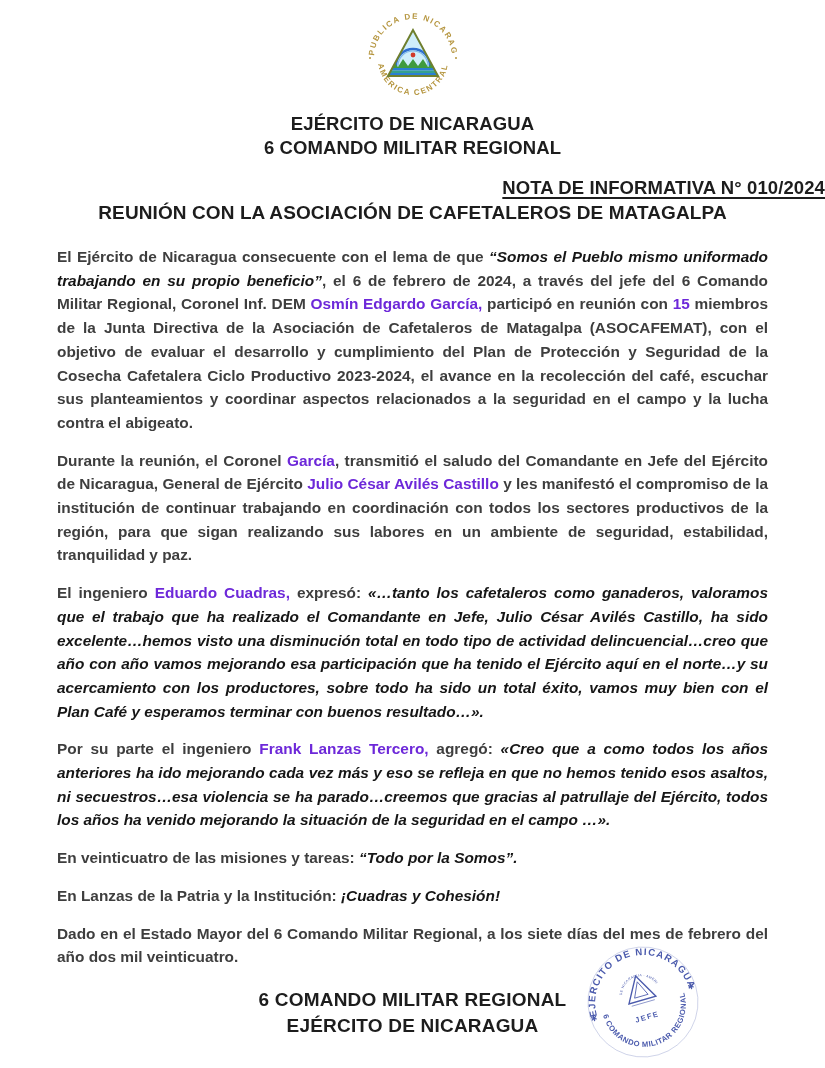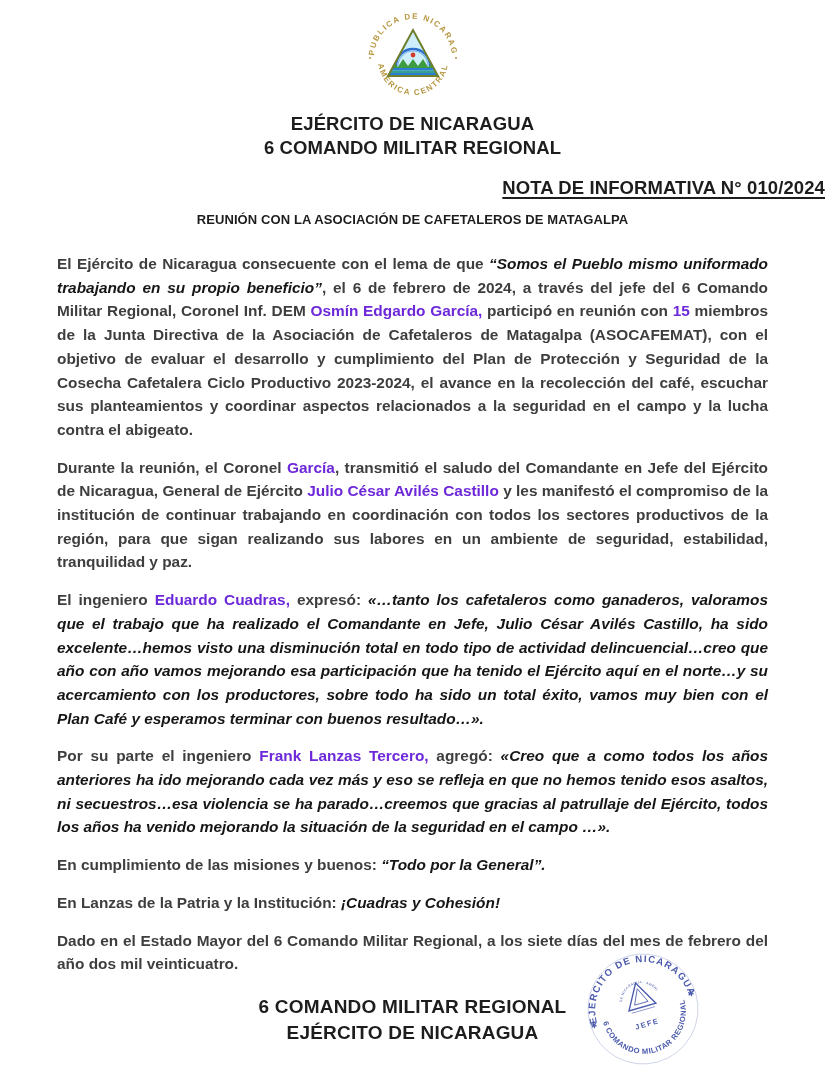--- a/index.html
+++ b/index.html
@@ -27,21 +27,21 @@
     letter-spacing:0.1px;
   }
   .hdr-block { margin-top:14px; }
   .nota-title {
     margin-top:16px;
     text-decoration:underline;
     text-decoration-thickness:2px;
     text-underline-offset:3px;
     text-align:right;
   }
-  .subject-title { margin-top:8px; font-size:13px; }
+  .subject-title { margin-top:1px; font-size:19px; }
   
   .body-text { margin:20px 57px 0 57px; }
   .para {
     margin:0 0 14px 0;
     text-align:justify;
     font-size:15.4px;
     line-height:23.7px;
     color:#3e3e3e;
   }
   .seg-r  { font-weight:bold; font-style:normal; }
@@ -105,21 +105,21 @@
     <div class="hdr">6 COMANDO MILITAR REGIONAL</div>
     <div class="hdr nota-title">NOTA DE INFORMATIVA N° 010/2024</div>
     <div class="hdr subject-title">REUNIÓN CON LA ASOCIACIÓN DE CAFETALEROS DE MATAGALPA</div>
   </div>
 
   <div class="body-text">
       <p class="para"><span class="seg-r">El Ejército de Nicaragua consecuente con el lema de que </span><span class="seg-bi">“Somos el Pueblo mismo uniformado trabajando en su propio beneficio”</span><span class="seg-r">, el 6 de febrero de 2024, a través del jefe del 6 Comando Militar Regional, Coronel Inf. DEM </span><span class="seg-b">Osmín Edgardo García,</span><span class="seg-r"> participó en reunión con </span><span class="seg-b">15</span><span class="seg-r"> miembros de la Junta Directiva de la Asociación de Cafetaleros de Matagalpa (ASOCAFEMAT), con el objetivo de evaluar el desarrollo y cumplimiento del Plan de Protección y Seguridad de la Cosecha Cafetalera Ciclo Productivo 2023-2024, el avance en la recolección del café, escuchar sus planteamientos y coordinar aspectos relacionados a la seguridad en el campo y la lucha contra el abigeato.</span></p>
       <p class="para"><span class="seg-r">Durante la reunión, el Coronel </span><span class="seg-b">García</span><span class="seg-r">, transmitió el saludo del Comandante en Jefe del Ejército de Nicaragua, General de Ejército </span><span class="seg-b">Julio César Avilés Castillo</span><span class="seg-r"> y les manifestó el compromiso de la institución de continuar trabajando en coordinación con todos los sectores productivos de la región, para que sigan realizando sus labores en un ambiente de seguridad, estabilidad, tranquilidad y paz.</span></p>
       <p class="para"><span class="seg-r">El ingeniero </span><span class="seg-b">Eduardo Cuadras,</span><span class="seg-r"> expresó: </span><span class="seg-bi">«…tanto los cafetaleros como ganaderos, valoramos que el trabajo que ha realizado el Comandante en Jefe, Julio César Avilés Castillo, ha sido excelente…hemos visto una disminución total en todo tipo de actividad delincuencial…creo que año con año vamos mejorando esa participación que ha tenido el Ejército aquí en el norte…y su acercamiento con los productores, sobre todo ha sido un total éxito, vamos muy bien con el Plan Café y esperamos terminar con buenos resultado…».</span></p>
       <p class="para"><span class="seg-r">Por su parte el ingeniero </span><span class="seg-b">Frank Lanzas Tercero,</span><span class="seg-r"> agregó: </span><span class="seg-bi">«Creo que a como todos los años anteriores ha ido mejorando cada vez más y eso se refleja en que no hemos tenido esos asaltos, ni secuestros…esa violencia se ha parado…creemos que gracias al patrullaje del Ejército, todos los años ha venido mejorando la situación de la seguridad en el campo …».</span></p>
-      <p class="para"><span class="seg-r">En cumplimiento de las misiones y buenos: </span><span class="seg-bi">“Todo por la General”.</span></p>
+      <p class="para"><span class="seg-r">En veinticuatro de las misiones y tareas: </span><span class="seg-bi">“Todo por la Somos”.</span></p>
       <p class="para"><span class="seg-r">En Lanzas de la Patria y la Institución: </span><span class="seg-bi">¡Cuadras y Cohesión!</span></p>
       <p class="para"><span class="seg-r">Dado en el Estado Mayor del 6 Comando Militar Regional, a los siete días del mes de febrero del año dos mil veinticuatro.</span></p>
     </div>
 
   <div class="footer">
     <div class="footer-line">6 COMANDO MILITAR REGIONAL</div>
     <div class="footer-line">EJÉRCITO DE NICARAGUA</div>
 
     <svg class="stamp" viewBox="0 0 132 118">
       <defs>

